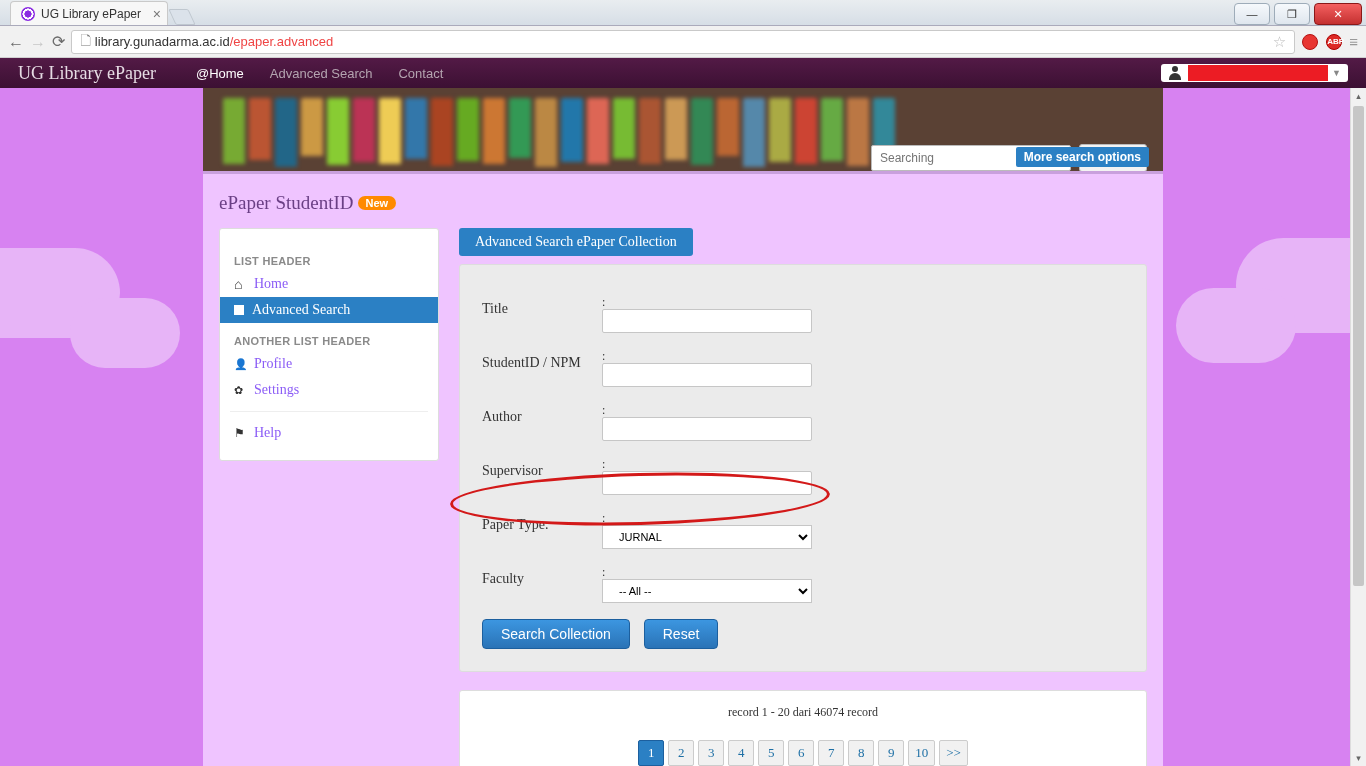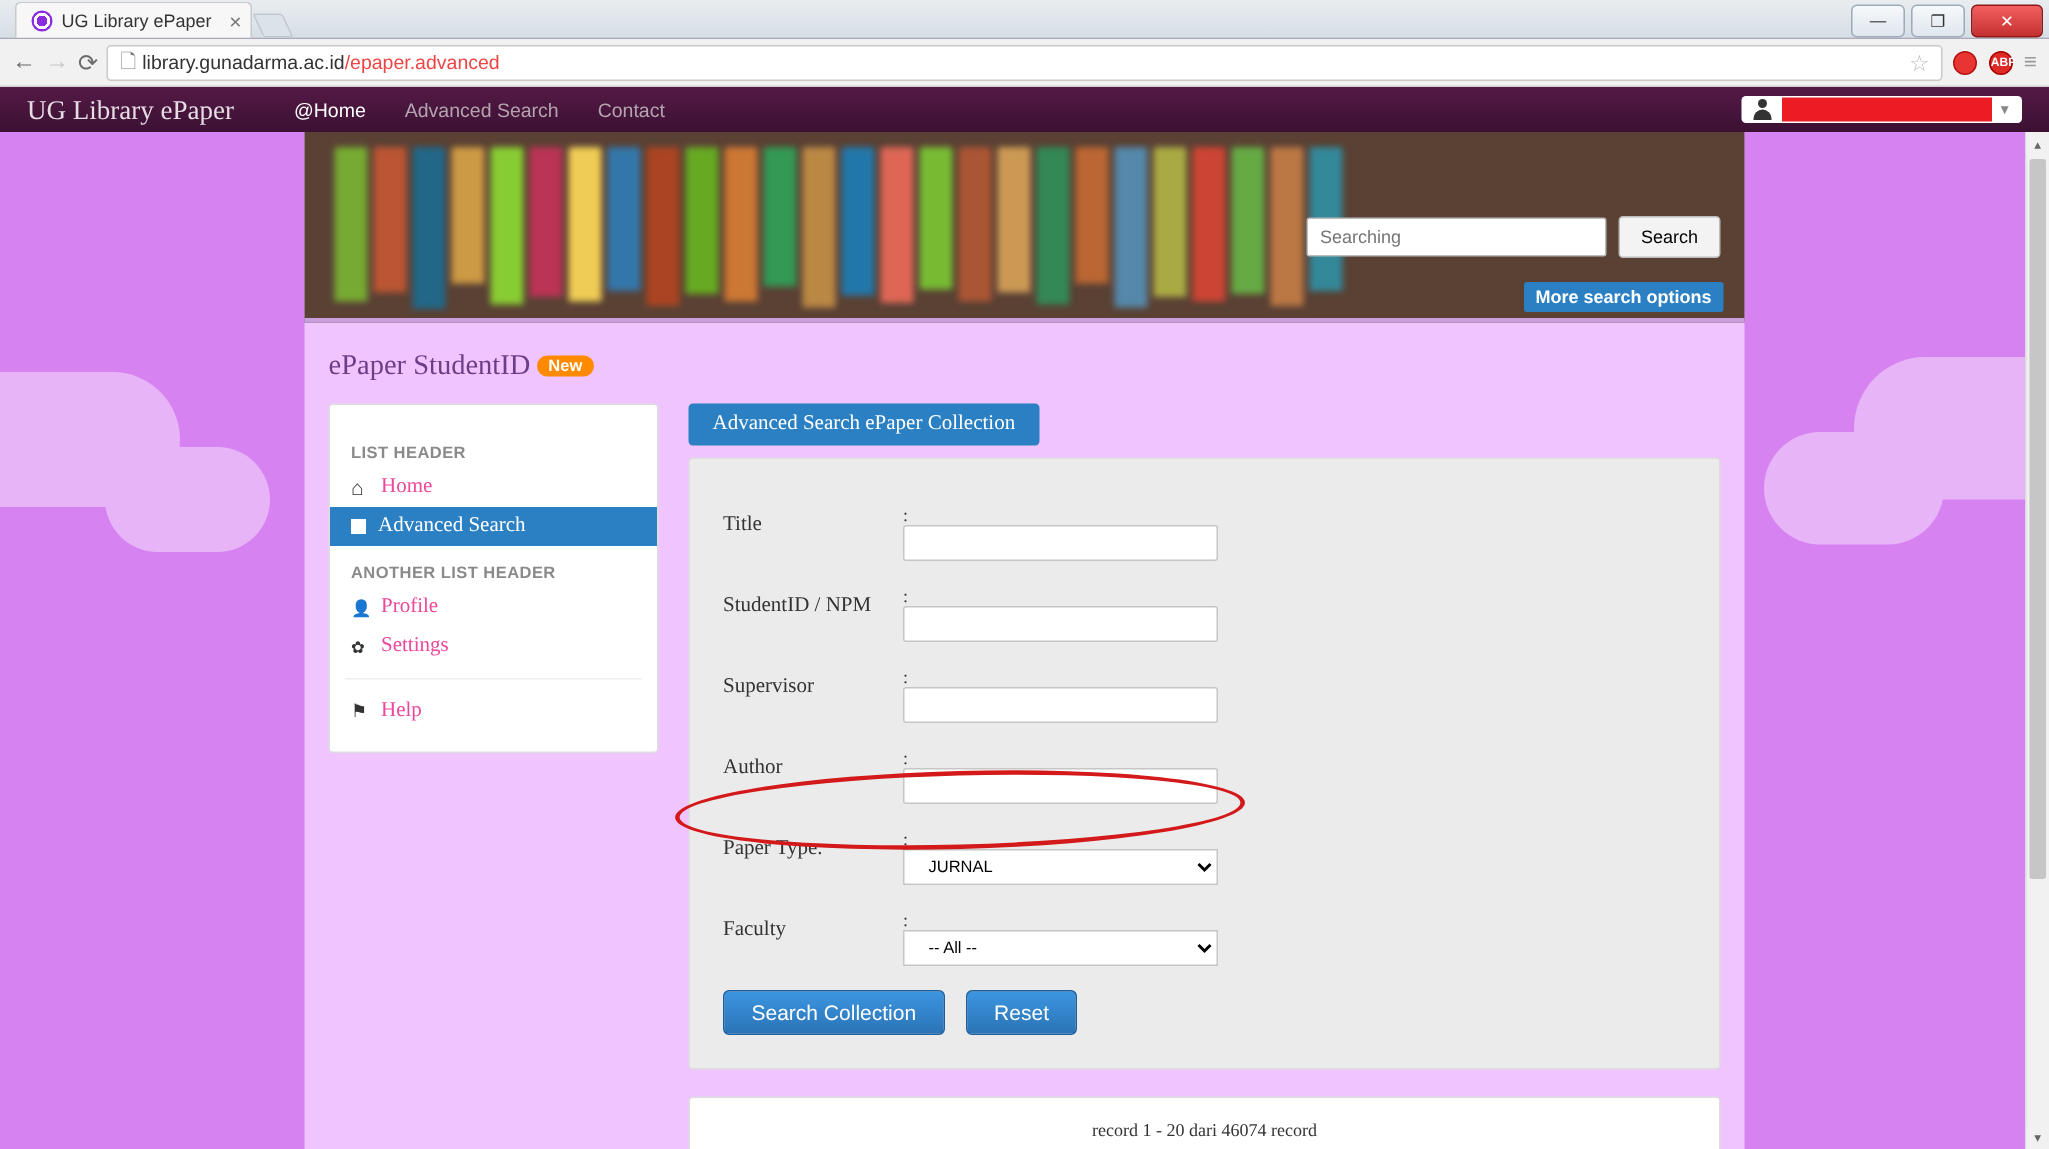--- a/index.html
+++ b/index.html
@@ -40,36 +40,36 @@
 
 .page-wrap{position:absolute;top:88px;bottom:0;left:0;right:0;overflow:hidden;background:#d782f1;}
 .clouds{position:absolute;left:-60px;right:-60px;top:120px;height:200px;pointer-events:none;}
 .cloud{position:absolute;border-radius:60px;background:#e7b4f7;}
 .c1{left:10px;top:40px;width:170px;height:90px;}
 .c2{left:130px;top:90px;width:110px;height:70px;}
 .c3{right:10px;top:30px;width:180px;height:95px;}
 .c4{right:130px;top:80px;width:120px;height:75px;}
 
 .container{width:960px;margin:0 auto;background:#efc4ff;position:relative;min-height:100%;}
-.hero{height:127px;background:#5a4134;position:relative;border-bottom:3px solid #c9a0dd;overflow:hidden;}
+.hero{height:86px;background:#5a4134;position:relative;border-bottom:3px solid #c9a0dd;overflow:hidden;}
 .shelf{position:absolute;left:20px;right:20px;top:0;bottom:0;display:flex;gap:4px;padding:10px 0 0;filter:blur(2px);}
 .book{flex:0 0 auto;width:22px;border-radius:2px 2px 0 0;}
 .hero .search-pod{position:absolute;right:16px;top:56px;display:flex;gap:8px;align-items:center;}
 .hero input.search{width:200px;height:26px;border:1px solid #bbb;border-radius:2px;padding:0 8px;font-size:12px;color:#888;}
 .hero .btn-search{height:28px;padding:0 14px;background:#f3f3f3;border:1px solid #bbb;border-radius:3px;font-size:12px;}
 .more-opts{position:absolute;right:14px;bottom:4px;background:#2b80c4;color:#fff;font-weight:bold;font-size:12px;padding:3px 8px;border-radius:2px;}
 
 .content{padding:18px 16px;}
 .page-title{font-family:Georgia,serif;color:#6a3f85;font-size:19px;margin-bottom:14px;display:flex;align-items:center;gap:4px;}
 .badge-new{background:#ff8a00;color:#fff;font-size:11px;font-family:Arial;padding:1px 8px;border-radius:9px;font-weight:bold;}
 
 .cols{display:flex;gap:20px;align-items:flex-start;}
 .sidebar{width:220px;background:#fff;border:1px solid #ddd;border-radius:3px;padding:20px 0 14px;}
 .sb-header{color:#8a8a8a;font-size:11px;font-weight:bold;padding:6px 14px 4px;letter-spacing:.3px;}
-.sb-item{display:flex;align-items:center;gap:8px;padding:5px 14px;color:#ec4899;font-size:14px;font-family:Georgia,serif;}
+.sb-item{display:flex;align-items:center;gap:8px;padding:5px 14px;color:#8b5cf6;font-size:14px;font-family:Georgia,serif;}
 .sb-item.active{background:#2b80c4;color:#fff;}
 .sb-item .mi{width:12px;font-size:12px;color:inherit;font-family:Arial;}
 .sb-item.active .mi{color:#fff;}
 .sb-item .mi.home:before{content:"⌂";color:#333;font-size:14px;}
 .sb-item .mi.adv{width:10px;height:10px;background:#333;display:inline-block;}
 .sb-item.active .mi.adv{background:#fff;}
 .sb-item .mi.user:before{content:"👤";font-size:11px;color:#333;}
 .sb-item .mi.gear:before{content:"✿";font-size:11px;color:#333;}
 .sb-item .mi.flag:before{content:"⚑";font-size:12px;color:#333;}
 .sb-sep{border-top:1px solid #eee;margin:8px 10px;}
@@ -238,27 +238,27 @@
                   <input type="text" style="">
                 </div>
             </div>
             <div class="form-row">
               <label>StudentID / NPM</label>
               <div class="form-field">
                   <input type="text" style="">
                 </div>
             </div>
             <div class="form-row">
+              <label>Author</label>
+              <div class="form-field">
+                  <input type="text" style="">
+                </div>
+            </div>
+            <div class="form-row">
               <label>Supervisor</label>
-              <div class="form-field">
-                  <input type="text" style="">
-                </div>
-            </div>
-            <div class="form-row">
-              <label>Author</label>
               <div class="form-field">
                   <input type="text" style="">
                 </div>
             </div>
             <div class="form-row">
               <label>Paper Type.</label>
               <div class="form-field">
                   <select><option>JURNAL</option></select>
                 </div>
             </div>

